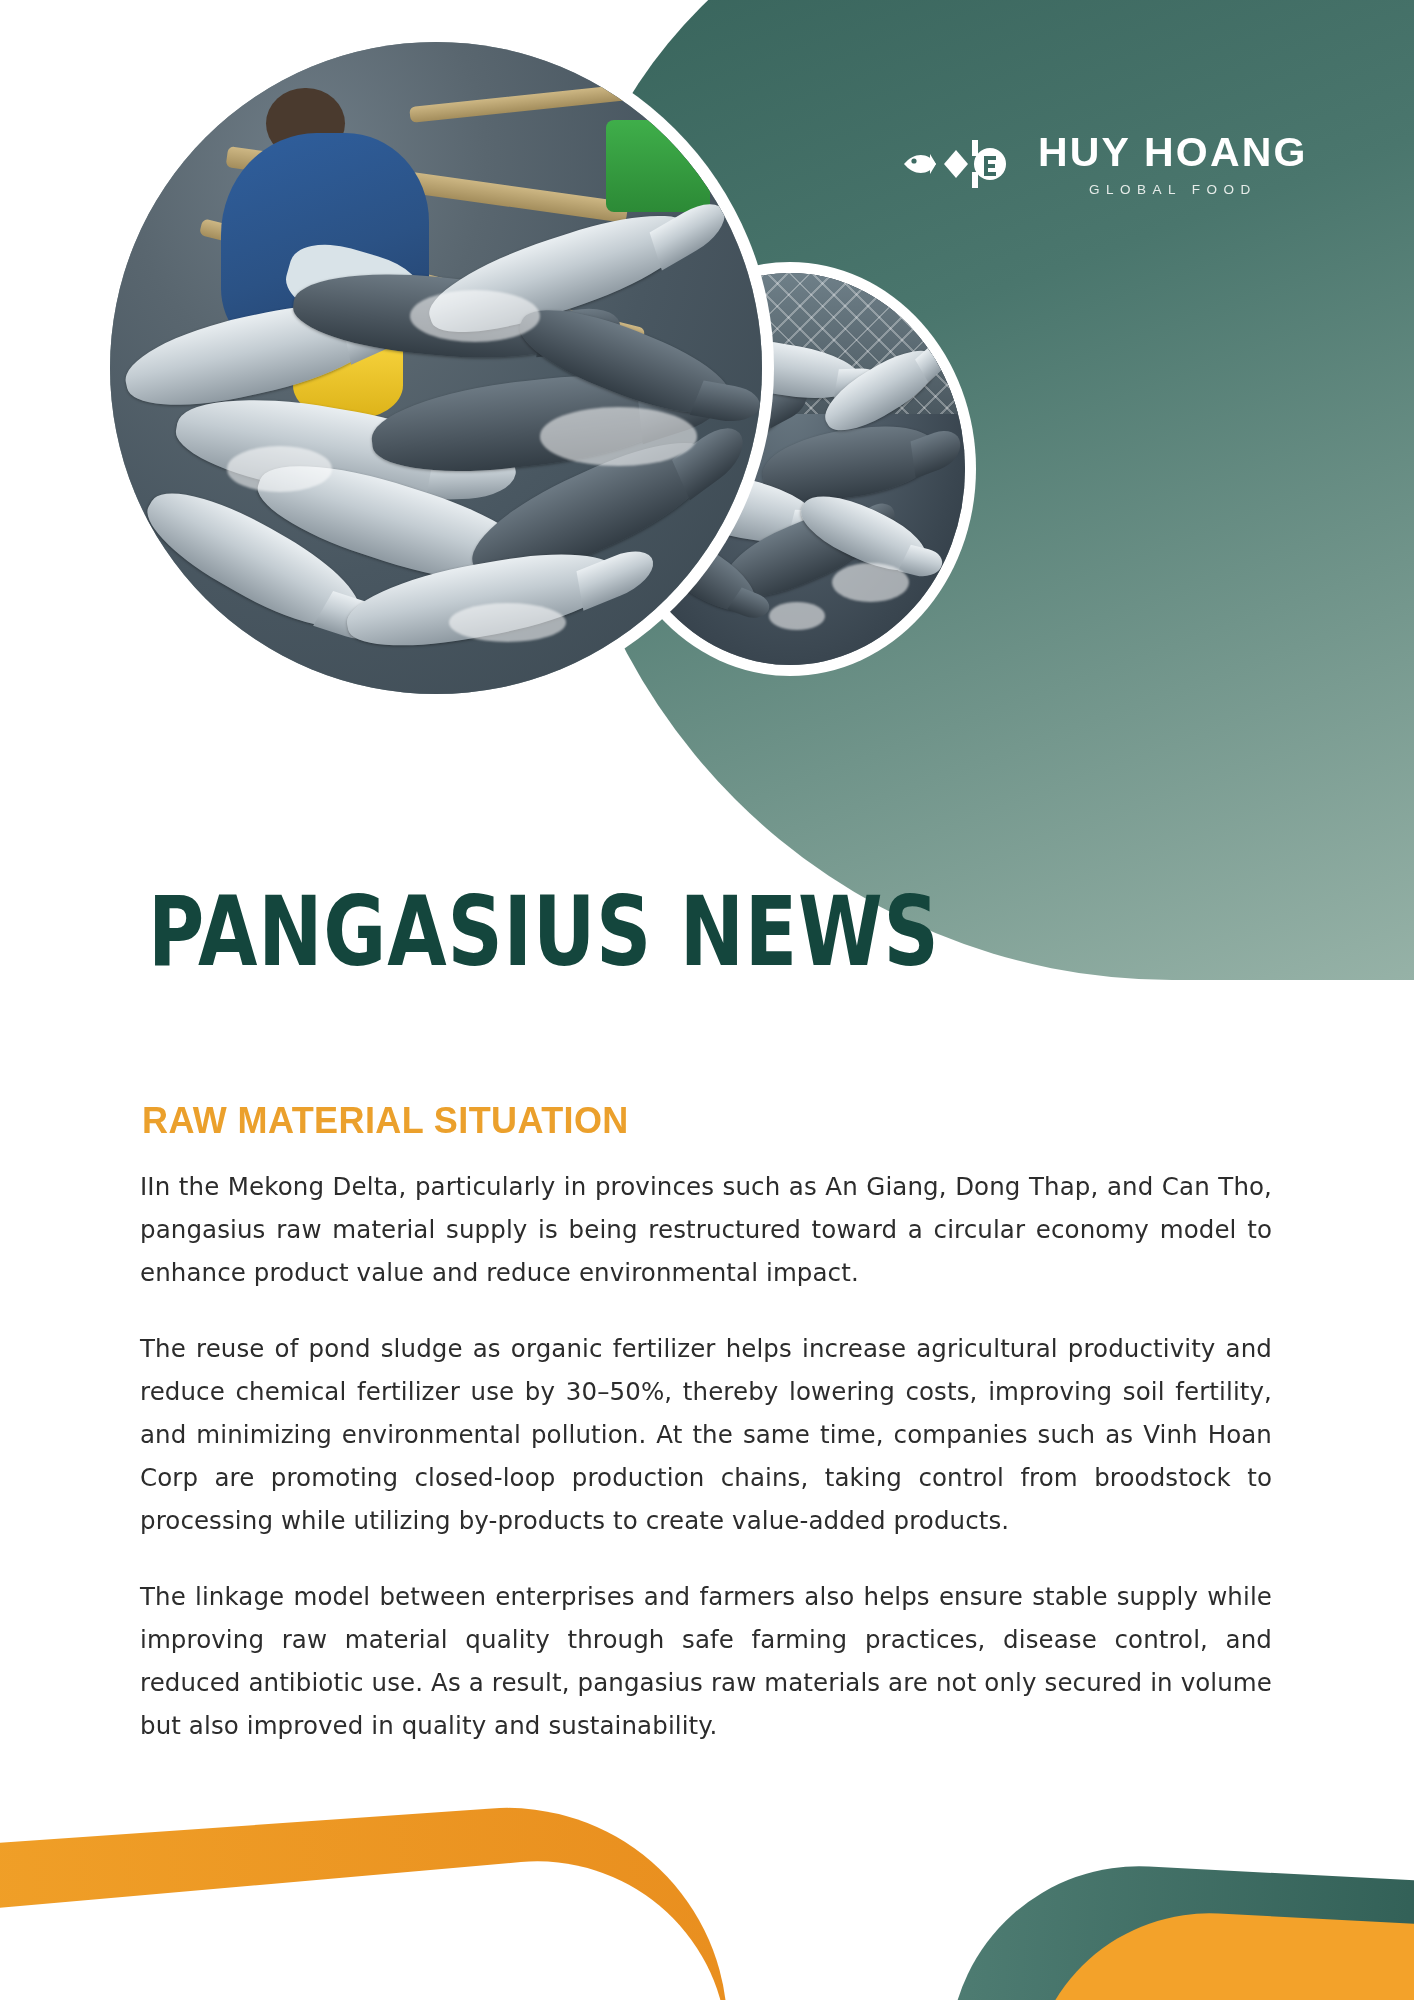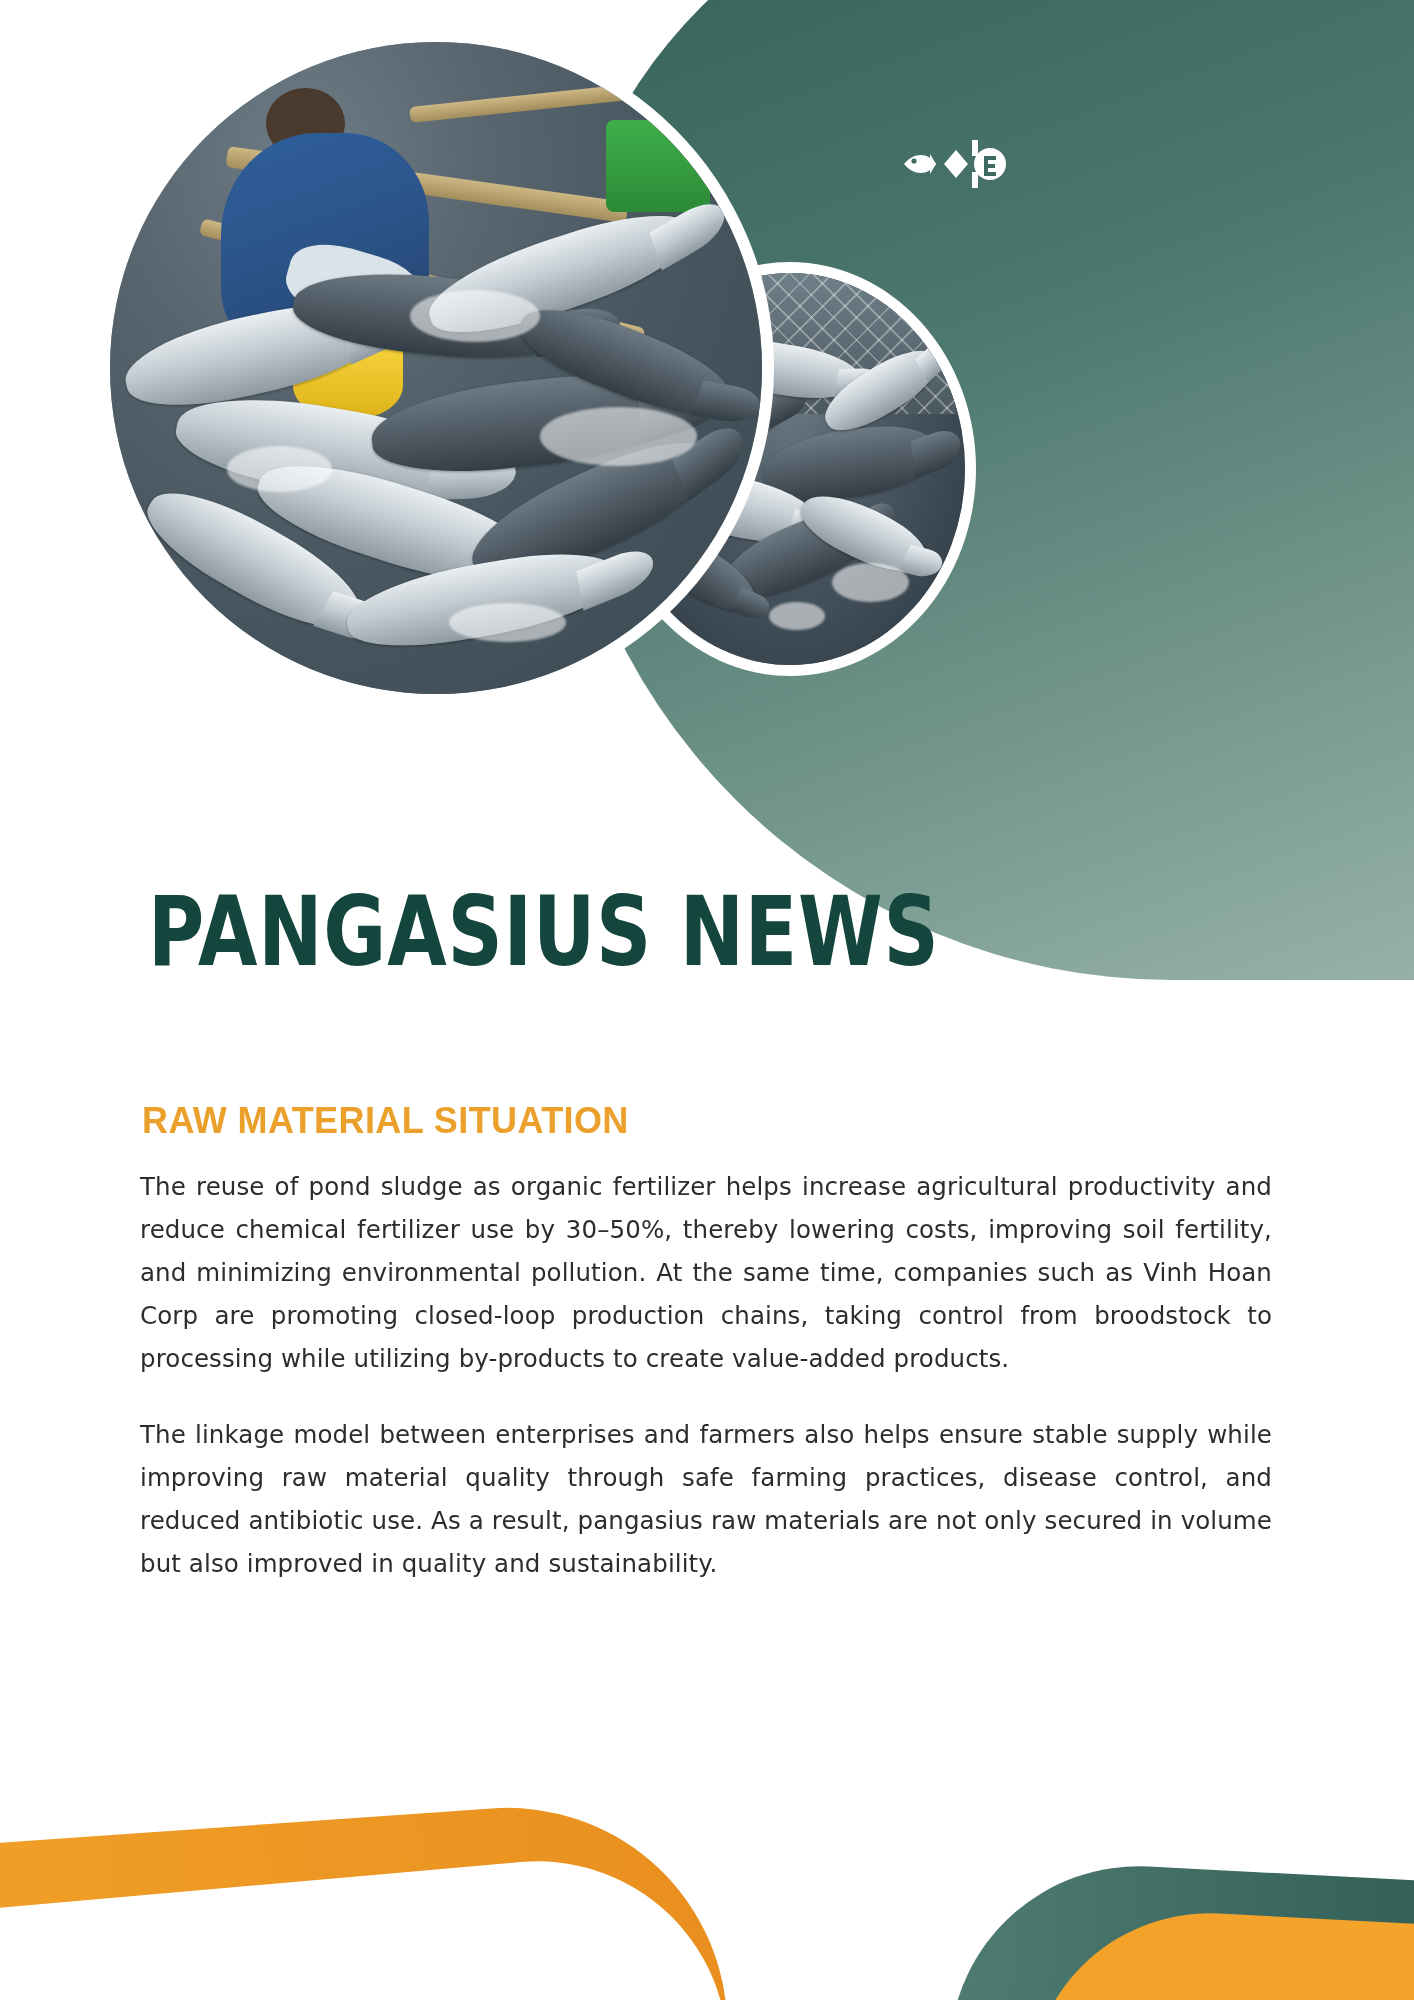--- a/index.html
+++ b/index.html
@@ -292,20 +292,24 @@
       <svg viewBox="0 0 116 72" width="116" height="72" aria-hidden="true">
         <path d="M4 36 C14 24, 28 24, 36 36 C28 48, 14 48, 4 36 Z" fill="#ffffff"></path>
         <circle cx="14" cy="33" r="2.6" fill="#3d6b63"></circle>
         <path d="M36 36 L30 26 L30 46 Z" fill="#ffffff"></path>
         <path d="M44 36 L56 22 L68 36 L56 50 Z" fill="#ffffff"></path>
         <path d="M74 36 a16 16 0 1 1 32 0 a16 16 0 1 1 -32 0 Z" fill="#ffffff"></path>
         <path d="M84 28 h12 v4 h-8 v4 h7 v4 h-7 v4 h8 v4 h-12 z" fill="#3d6b63"></path>
         <rect x="72" y="12" width="6" height="16" fill="#ffffff"></rect>
         <rect x="72" y="44" width="6" height="16" fill="#ffffff"></rect>
       </svg>
+    </span>
+    <span class="logo-text">
+      <div class="logo-title">HUY HOANG</div>
+      <div class="logo-sub">GLOBAL FOOD</div>
     </span>
   </div>
 
   <div class="photo-small">
     <div class="photo-small-inner">
       <div class="pond small"></div>
       <div class="netting"></div>
       <div class="fish dark tail" style="left:4%;  top:30%; width:46%; height:16%; transform:rotate(-16deg);"></div>
       <div class="fish tail" style="left:26%; top:18%; width:44%; height:13%; transform:rotate(10deg);"></div>
       <div class="fish dark tail" style="left:42%; top:40%; width:50%; height:17%; transform:rotate(-8deg);"></div>
@@ -346,20 +350,21 @@
       <div class="splash" style="left:18%; top:62%; width:16%; height:7%;"></div>
       <div class="splash" style="left:52%; top:86%; width:18%; height:6%;"></div>
     </div>
   </div>
 
   <h1 class="headline">PANGASIUS NEWS</h1>
 
   <h2 class="subhead">RAW MATERIAL SITUATION</h2>
 
   <div class="body-copy">
+    <p>IIn the Mekong Delta, particularly in provinces such as An Giang, Dong Thap, and Can Tho, pangasius raw material supply is being restructured toward a circular economy model to enhance product value and reduce environmental impact.</p>
     <p>The reuse of pond sludge as organic fertilizer helps increase agricultural productivity and reduce chemical fertilizer use by 30–50%, thereby lowering costs, improving soil fertility, and minimizing environmental pollution. At the same time, companies such as Vinh Hoan Corp are promoting closed-loop production chains, taking control from broodstock to processing while utilizing by-products to create value-added products.</p>
     <p>The linkage model between enterprises and farmers also helps ensure stable supply while improving raw material quality through safe farming practices, disease control, and reduced antibiotic use. As a result, pangasius raw materials are not only secured in volume but also improved in quality and sustainability.</p>
   </div>
 
   <div class="bottom-orange"></div>
   <div class="bottom-white"></div>
   <div class="bottom-green"></div>
   <div class="bottom-green-2"></div>
 
 </div>

